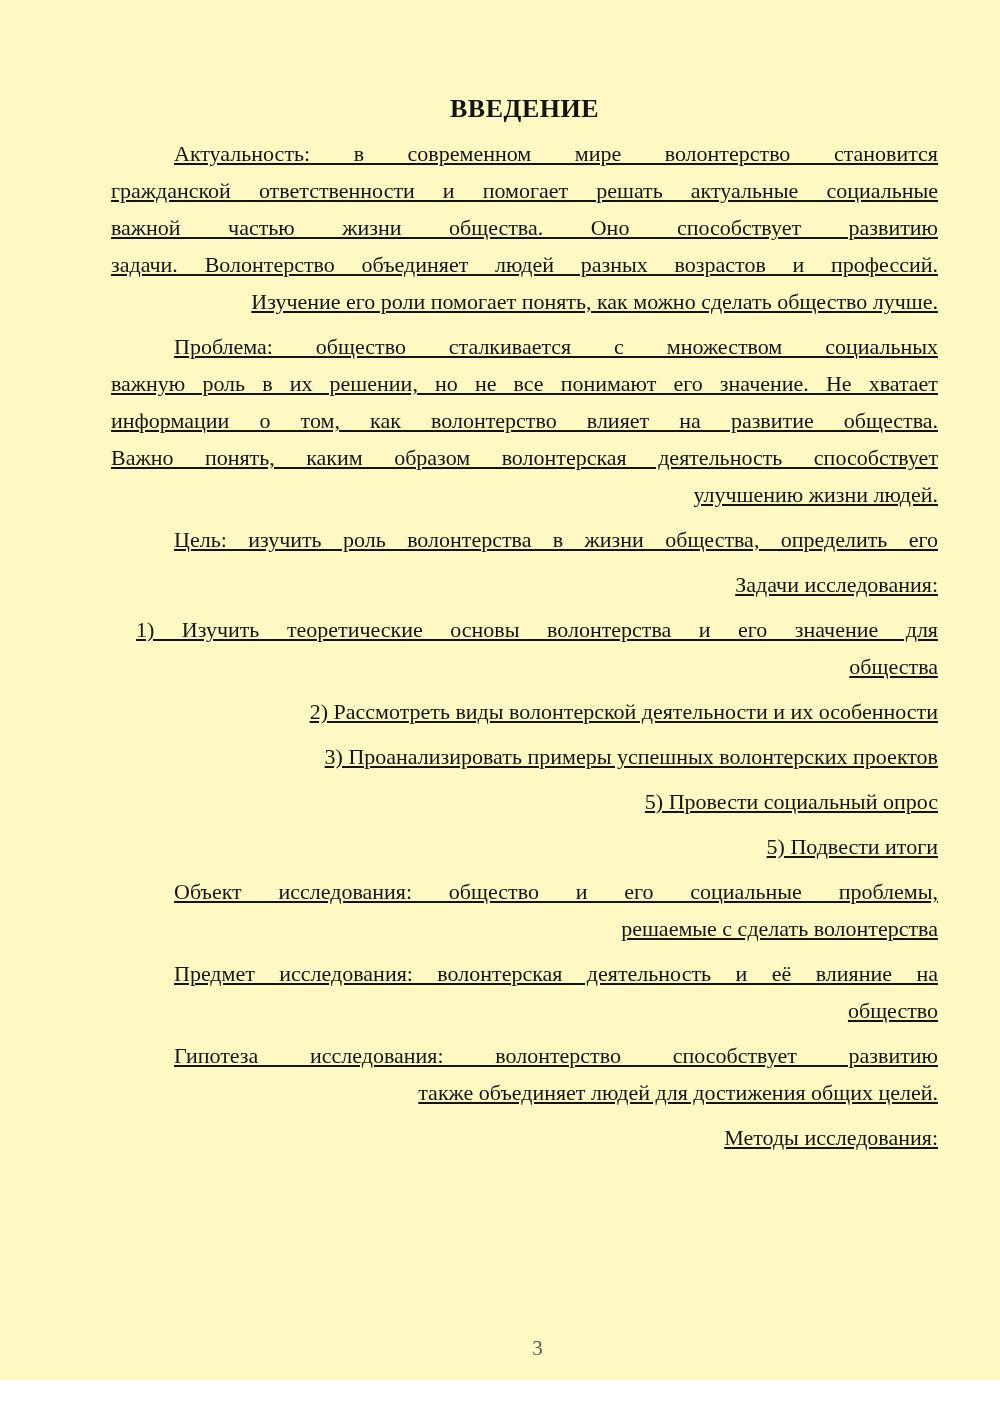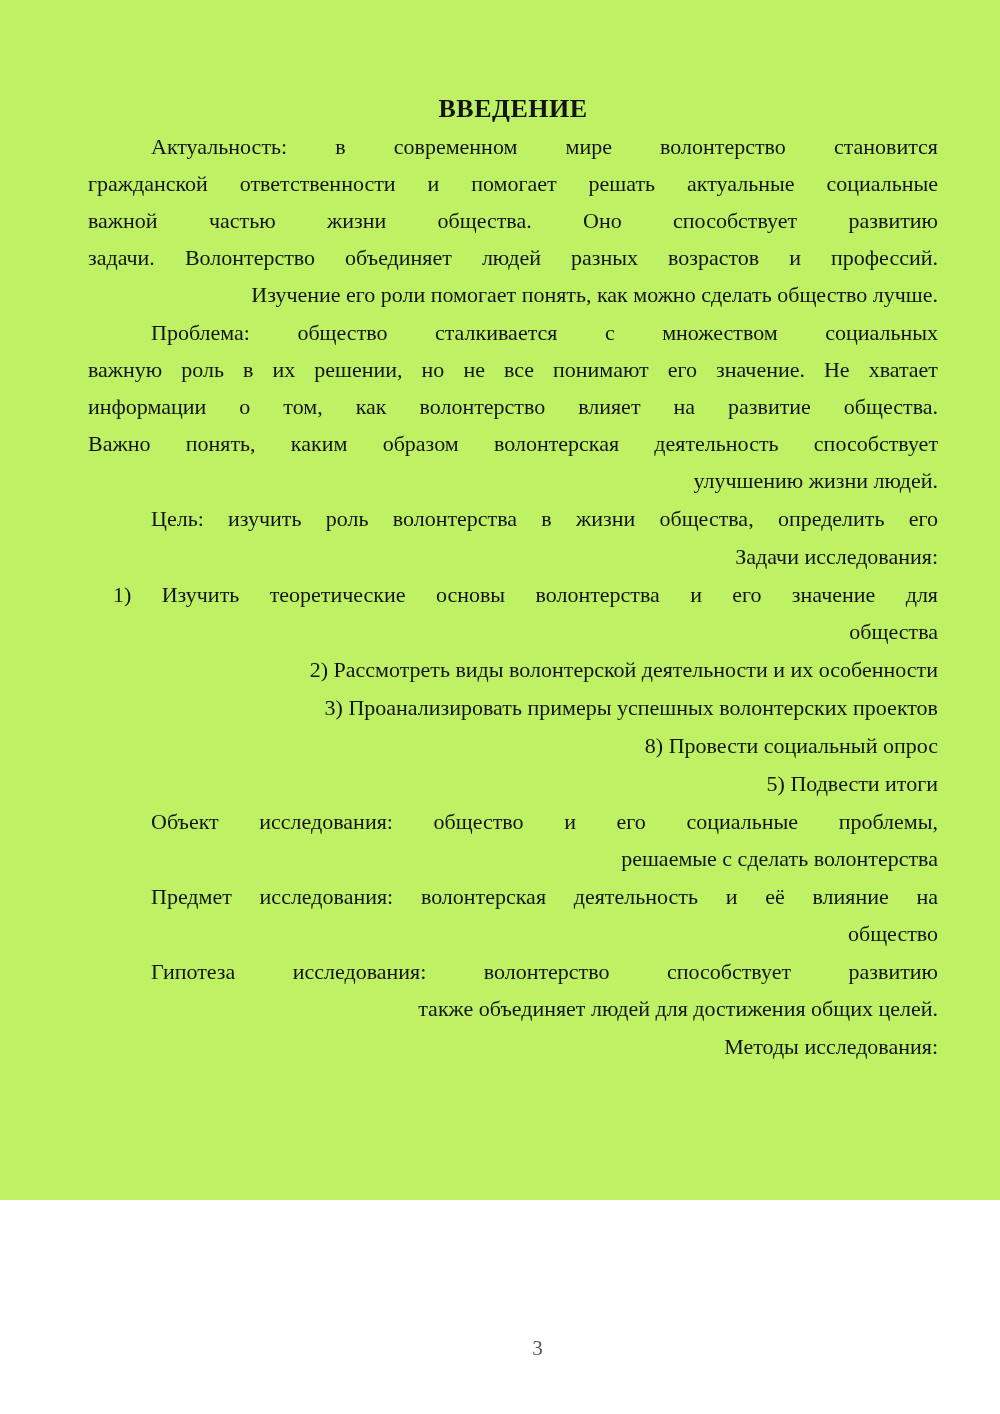--- a/index.html
+++ b/index.html
@@ -5,33 +5,33 @@
   html, body { margin: 0; padding: 0; }
   body {
     width: 1000px; height: 1414px;
     background: #ffffff;
     font-family: "Liberation Serif", "DejaVu Serif", serif;
     color: #141414;
     overflow: hidden;
   }
   .page {
     position: relative;
-    width: 1000px; height: 1200px;
-    background: #bef264;
+    width: 1000px; height: 1380px;
+    background: #fef9c3;
     box-sizing: border-box;
-    padding: 90px 62px 0 88px;
+    padding: 90px 62px 0 111px;
   }
   .doc-title {
     font-size: 26px;
     font-weight: bold;
     line-height: 37px;
     text-align: center;
     letter-spacing: 0.5px;
   }
-  .block { margin-top: 1px; }
+  .block { margin-top: 8px; text-decoration: underline; }
   .line {
     font-size: 22px;
     line-height: 37px;
     white-space: normal;
     text-align: right;
   }
   .line.just {
     text-align: justify;
     text-align-last: justify;
   }
@@ -79,21 +79,21 @@
         <div class="line first just">1) Изучить теоретические основы волонтерства и его значение для</div>
         <div class="line">общества</div>
       </div>
       <div class="block kind-list-item">
         <div class="line first">2) Рассмотреть виды волонтерской деятельности и их особенности</div>
       </div>
       <div class="block kind-list-item">
         <div class="line first">3) Проанализировать примеры успешных волонтерских проектов</div>
       </div>
       <div class="block kind-list-item">
-        <div class="line first">8) Провести социальный опрос</div>
+        <div class="line first">5) Провести социальный опрос</div>
       </div>
       <div class="block kind-list-item">
         <div class="line first">5) Подвести итоги</div>
       </div>
       <div class="block kind-paragraph">
         <div class="line first just">Объект исследования: общество и его социальные проблемы,</div>
         <div class="line">решаемые с сделать волонтерства</div>
       </div>
       <div class="block kind-paragraph">
         <div class="line first just">Предмет исследования: волонтерская деятельность и её влияние на</div>

